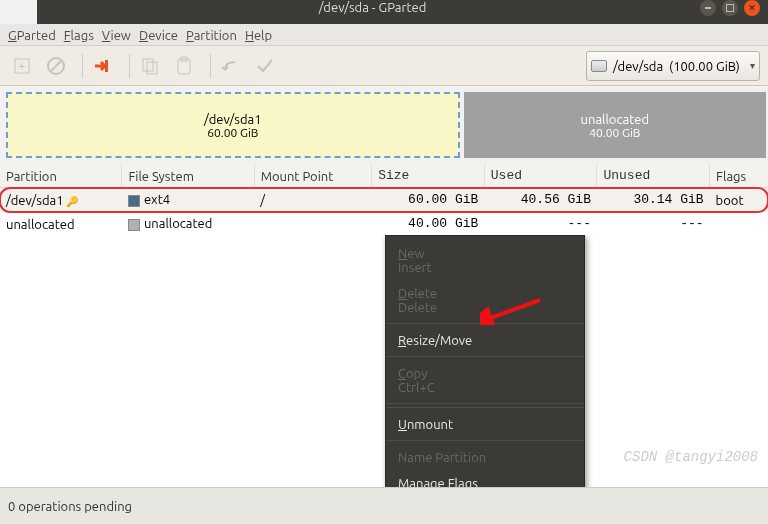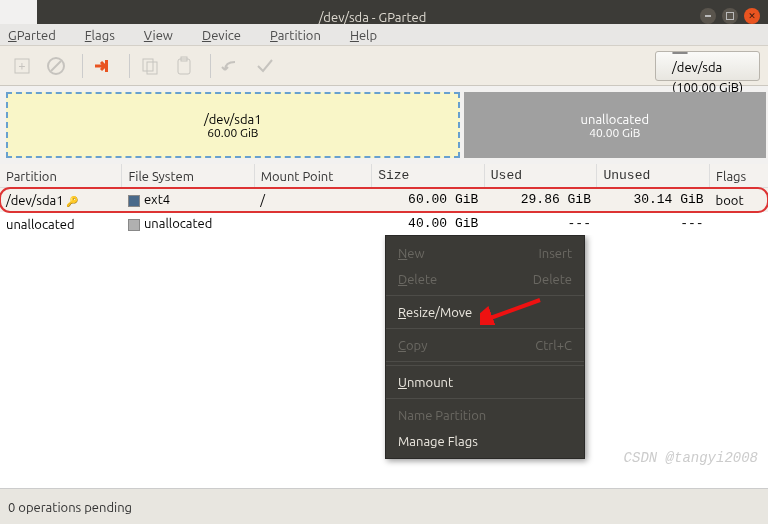--- a/index.html
+++ b/index.html
@@ -1,37 +1,37 @@
 <!DOCTYPE html>
 <html><head>
 <meta charset="utf-8">
 <style>
   * { box-sizing: border-box; font-family: "Ubuntu", "Liberation Sans", Arial, sans-serif; font-size: 13px; }
   html, body { margin: 0; padding: 0; width: 768px; height: 524px; background: #f0f0f0; }
   .window { width: 768px; height: 524px; display: flex; flex-direction: column; background: #f2f1f0; }
-  .titlebar { height: 24px; background: #3c3b37; color: #dfdbd2; display: flex; align-items: flex-end; padding: 0 8px; margin-left: 37px; }
+  .titlebar { height: 24px; background: #3c3b37; color: #dfdbd2; display: flex; align-items: flex-start; padding: 0 8px; margin-left: 37px; }
   .title-text { flex: 1; text-align: center; }
   .win-ctrls { display: flex; gap: 6px; }
   .win-ctrl { width: 16px; height: 16px; border-radius: 50%; display: inline-flex; align-items: center; justify-content: center; }
   .win-ctrl.min { background: #5a554d; }
   .win-ctrl.max { background: #5a554d; }
   .win-ctrl.close { background: #e95420; }
   .min::before{content:"";width:6px;height:2px;background:#bbb;}
   .max::before{content:"";width:6px;height:6px;border:1px solid #bbb;}
   .close::before{content:"✕";color:#3a1b10;font-size:9px;line-height:1;}
 
-  .menubar { height: 22px; background: #e8e7e5; display: flex; align-items: center; padding: 2px 8px; gap: 29px; color: #4c4c4c; border-bottom: 1px solid #d4d0c8;}
+  .menubar { height: 22px; background: #e8e7e5; display: flex; align-items: center; padding: 2px 8px; gap: 8px; color: #4c4c4c; border-bottom: 1px solid #d4d0c8;}
   .menu-item:first-letter{text-decoration: underline;}
   .menu-item { cursor: default; }
 
   .toolbar { height: 40px; background: #f0ece4; border-bottom: 1px solid #ccc8c0; display: flex; align-items: center; padding: 4px 8px; }
   .tbtn { width: 28px; height: 28px; display: inline-flex; align-items: center; justify-content: center; margin-right: 6px; opacity: 0.4; }
   .tbtn.orange { opacity: 1;}
   .tsep { width: 1px; height: 24px; background: #ccc; margin: 0 6px; }
-  .dev-select { margin-left: auto; height: 30px; border: 1px solid #b8b4ac; border-radius: 3px; background: linear-gradient(#fafaf8,#e8e6e0); display: flex; padding: 0 16px; gap: 6px; flex-direction: column;}
+  .dev-select { margin-left: auto; height: 30px; border: 1px solid #b8b4ac; border-radius: 3px; background: linear-gradient(#fafaf8,#e8e6e0); display: flex; align-items: center; padding: 0 4px; gap: 6px;}
   .disk-icon { width:16px;height:12px; border:1px solid #888; border-radius:2px; background:linear-gradient(#eee,#ccc);}
   .chev{font-size:10px;color:#555;margin-left:4px;}
 
   .part-bar { padding: 6px; display: flex; gap: 4px;}
   .part-seg { height: 66px; display:flex; flex-direction:column; align-items:center; justify-content:center;}
   .part-seg.selected { border: 2px dashed #68a0cf; background:#f9f6c8; flex:0 0 60%; }
   .part-seg.unalloc { background: #a0a0a0; color:#fff; flex:0 0 40%;}
   .seg-title{font-weight:normal;}
   .seg-sub{font-size:12px;}
 
@@ -43,29 +43,29 @@
   .swatch{display:inline-block;width:12px;height:12px;border:1px solid #888;vertical-align:middle;margin-right:4px;}
   .sw-ext4{background:#4a6a8a;}
   .sw-unalloc{background:#b0b0b0;}
   .key-icon{display:inline-block;font-size:10px;color:#888;margin-right:4px;}
   .r{text-align:right;font-family:Liberation Mono, monospace;}
 
   .body-area { flex:1; background:#fff; position:relative; overflow:hidden;}
 
   .ctx { position:absolute; left:385px; top:0px; width:200px; background:#3b3a36; color:#c9c5bd; border:1px solid #2a2927; box-shadow:2px 2px 6px rgba(0,0,0,0.4); z-index:10; padding:4px 0;}
   .ctx-item{padding:6px 12px;display:flex;justify-content:space-between;font-size:13px;}
-  .ctx-item.dis{color:#6a6862;}
+  .ctx-item.dis{color:#6a6862;flex-direction:column;}
   .ctx-item.en{color:#ece8e0;}
   .ctx-sep{height:1px;background:#4d4c48;margin:3px 0;}
   .ul-r::first-letter{text-decoration:underline;}
   .sub-arrow::after{content:"▸";color:#6a6862;}
 
   .arrow { position:absolute; left:480px; top:60px; z-index:11; }
 
-  .statusbar { height:36px; background:#e8e6e0; border-top:1px solid #ccc; padding:8px 8px; color:#333; display:flex;align-items:center;}
+  .statusbar { height:18px; background:#e8e6e0; border-top:1px solid #ccc; padding:18px 8px; color:#333; display:flex;align-items:center;}
 
   .watermark{position:absolute;right:10px;bottom:22px;color:#ccc;font-size:14px;font-style:italic;z-index:5;font-family:Liberation Mono, monospace;}
 </style>
 </head>
 <body>
 
 <div class="window">
   <div class="titlebar">
     <span class="title-text">/dev/sda - GParted</span>
     <span class="win-ctrls">
@@ -159,21 +159,21 @@
       <th class="r">Unused</th>
       <th>Flags</th>
     </tr>
       </thead>
     <tbody>
       <tr class="row-highlight">
         <td><span>/dev/sda1</span> <span class="key-icon">🔑</span></td>
         <td><span class="swatch sw-ext4"></span><span>ext4</span></td>
         <td>/</td>
         <td class="r">60.00 GiB</td>
-        <td class="r">29.86 GiB</td>
+        <td class="r">40.56 GiB</td>
         <td class="r">30.14 GiB</td>
         <td>boot</td>
       </tr>
       <tr>
         <td>unallocated</td>
         <td><span class="swatch sw-unalloc"></span><span>unallocated</span></td>
         <td></td>
         <td class="r">40.00 GiB</td>
         <td class="r">---</td>
         <td class="r">---</td>

